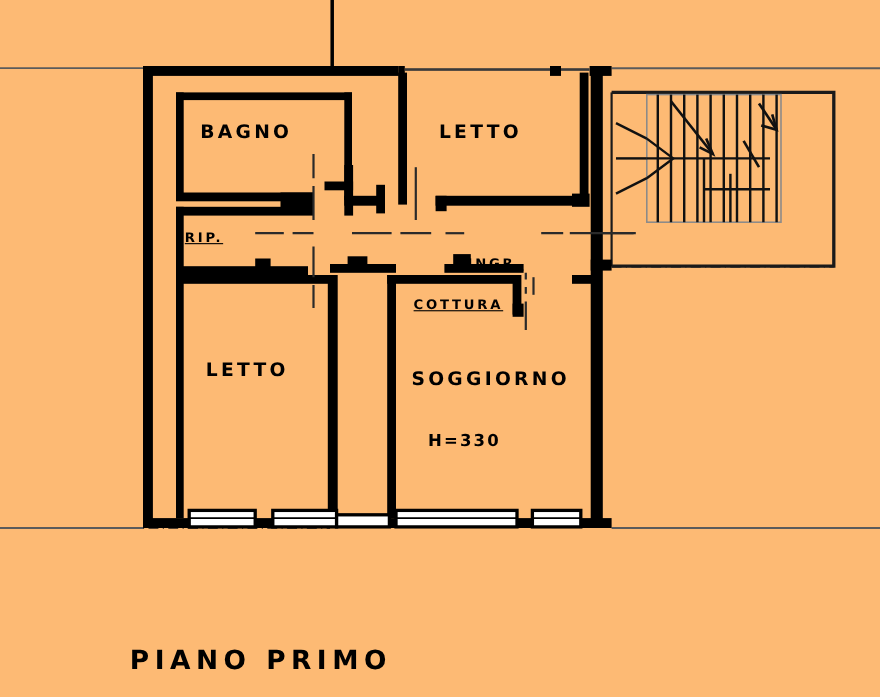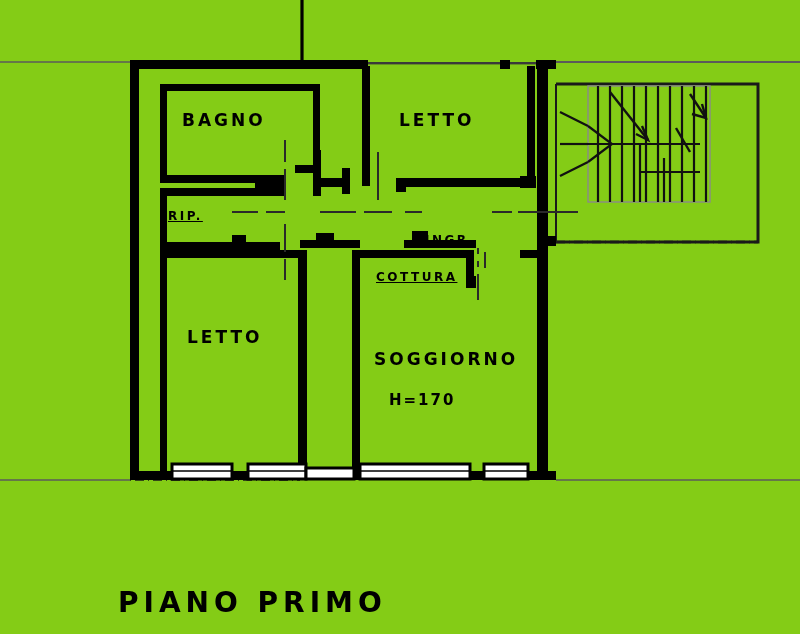--- a/index.html
+++ b/index.html
@@ -10,21 +10,21 @@
   body {
     width: 800px;
     height: 634px;
     overflow: hidden;
     font-family: "DejaVu Sans", sans-serif;
   }
   #plan-root {
     position: relative;
     width: 800px;
     height: 634px;
-    background: #84cc16;
+    background: #fdba74;
   }
   #floorplan-svg {
     position: absolute;
     left: 0;
     top: 0;
     width: 800px;
     height: 634px;
     display: block;
   }
   .room-label {
@@ -37,21 +37,21 @@
     line-height: 1;
     -webkit-font-smoothing: none;
   }
   .rl-18 { font-size: 17px; letter-spacing: 3px; }
   .rl-16 { font-size: 12px; letter-spacing: 2.5px; text-decoration: underline; }
   .rl-15 { font-size: 15px; letter-spacing: 2px; }
   #drawing-title {
     position: absolute;
     left: 118px;
     top: 586px;
-    font-size: 28px;
+    font-size: 24px;
     font-weight: 700;
     letter-spacing: 5px;
     color: #000000;
     white-space: nowrap;
     font-family: "DejaVu Sans", sans-serif;
   }
 </style>
 </head>
 <body>
 
@@ -212,18 +212,18 @@
     </g>
 
   </svg>
 
   <div class="room-label rl-18" style="left:182px; top:112px;">BAGNO</div>
   <div class="room-label rl-18" style="left:399px; top:112px;">LETTO</div>
   <div class="room-label rl-16" style="left:168px; top:210px;">RIP.</div>
   <div class="room-label rl-16" style="left:425px; top:210px;margin-top:24px;">INGR.</div>
   <div class="room-label rl-16" style="left:360px; top:271px;padding-left:16px;">COTTURA</div>
   <div class="room-label rl-18" style="left:187px; top:329px;">LETTO</div>
-  <div class="room-label rl-18" style="left:374px; top:351px;text-align:center;">SOGGIORNO</div>
-  <div class="room-label rl-15" style="left:389px; top:393px;">H=170</div>
+  <div class="room-label rl-18" style="left:374px; top:337px;text-align:center;">SOGGIORNO</div>
+  <div class="room-label rl-15" style="left:389px; top:393px;">H=330</div>
 
   <div id="drawing-title">PIANO  PRIMO</div>
 
 </div>
 
 </body></html>

